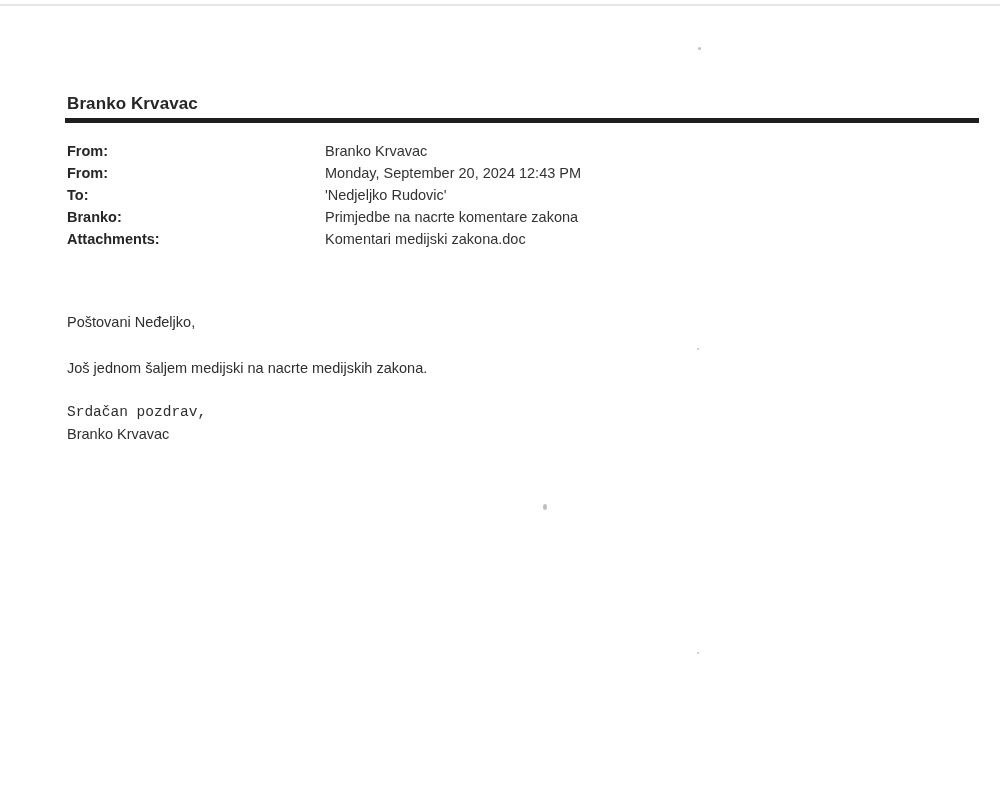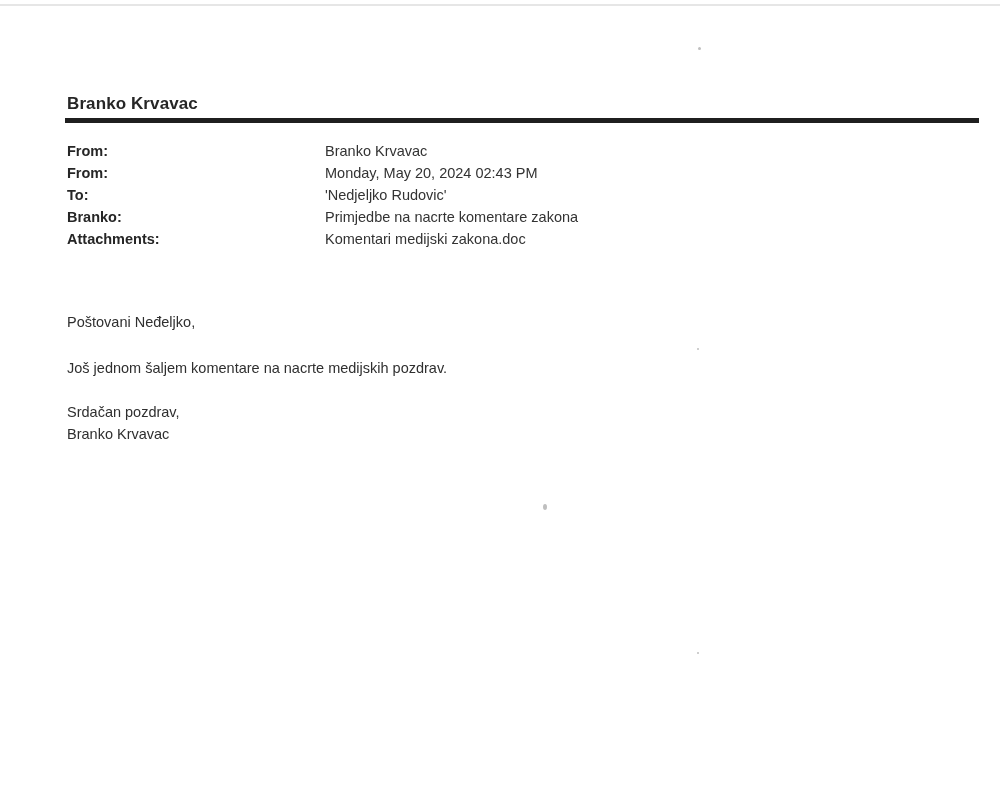--- a/index.html
+++ b/index.html
@@ -32,37 +32,37 @@
 <div class="title">Branko Krvavac</div>
 <div class="rule"></div>
 
 <div class="header-table">
   <div class="hrow" style="top:0px;">
     <span class="hlabel">From:</span>
     <span class="hvalue">Branko Krvavac</span>
   </div>
   <div class="hrow" style="top:22px;">
     <span class="hlabel">From:</span>
-    <span class="hvalue">Monday, May 20, 2024 02:43 PM</span>
+    <span class="hvalue">Monday, September 20, 2024 12:43 PM</span>
   </div>
   <div class="hrow" style="top:44px;">
     <span class="hlabel">To:</span>
     <span class="hvalue">'Nedjeljko Rudovic'</span>
   </div>
   <div class="hrow" style="top:66px;">
     <span class="hlabel">Branko:</span>
     <span class="hvalue">Primjedbe na nacrte komentare zakona</span>
   </div>
   <div class="hrow" style="top:88px;">
     <span class="hlabel">Attachments:</span>
     <span class="hvalue">Komentari medijski zakona.doc</span>
   </div>
 </div>
 
 <div class="body-text" style="top:298px;">Poštovani Neđeljko,</div>
-<div class="body-text" style="top:344px;">Još jednom šaljem komentare na nacrte medijskih pozdrav.</div>
-<div class="body-text" style="top:388px;">Srdačan pozdrav,</div>
+<div class="body-text" style="top:344px;">Još jednom šaljem medijski na nacrte medijskih zakona.</div>
+<div class="body-text" style="top:388px;font-family:Liberation Mono, monospace;">Srdačan pozdrav,</div>
 <div class="body-text" style="top:410px;">Branko Krvavac</div>
 
 <div class="speck" style="left:698px; top:47px; width:3px; height:3px;"></div>
 <div class="speck" style="left:543px; top:504px; width:4px; height:6px;"></div>
 <div class="speck" style="left:697px; top:652px; width:2px; height:2px;"></div>
 <div class="speck" style="left:697px; top:348px; width:2px; height:2px;"></div>
 
 </body></html>

